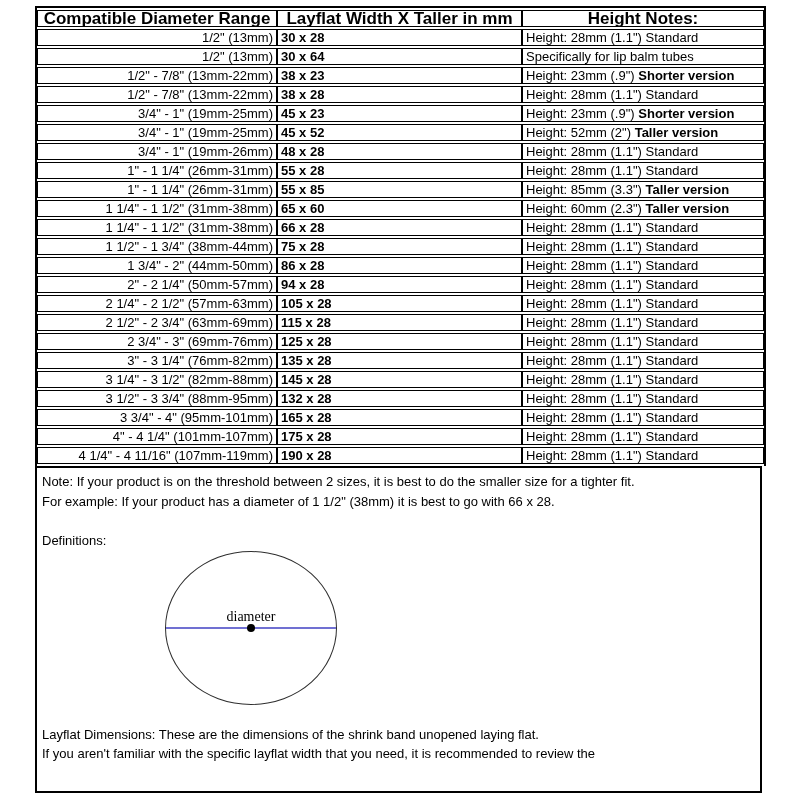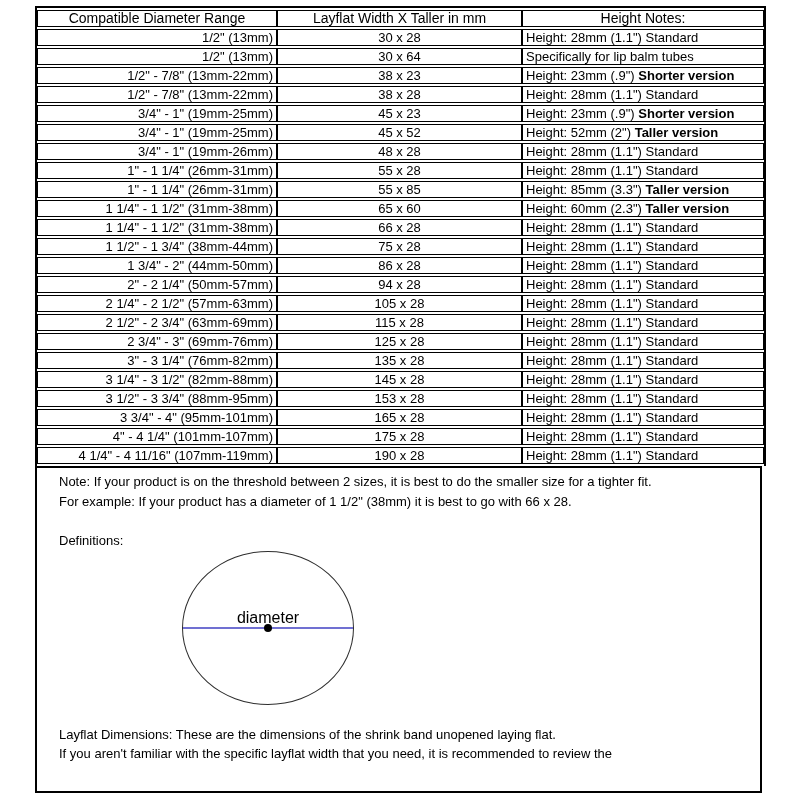--- a/index.html
+++ b/index.html
@@ -12,50 +12,50 @@
   table.sizing {
     border-collapse:separate; border-spacing:0 2px;
     border:2px solid #000; border-bottom:none;
     width:727px; table-layout:fixed; background:#fff;
   }
   th, td {
     border:1px solid #000; box-sizing:border-box;
     height:17px; line-height:15px; font-size:13px;
     padding:0 3px; white-space:nowrap; overflow:hidden;
   }
-  th { font-weight:normal; text-align:center; font-size:14px; }
+  th { font-weight:bold; text-align:center; font-size:17px; }
   td.c1 { text-align:right; }
-  td.c2 { text-align:center; }
+  td.c2 { text-align:left;font-weight:bold; }
   td.c3 { text-align:left; }
   td.c3 b { font-weight:bold; }
 
   .notes {
     box-sizing:border-box; width:727px; height:327px;
     border:2px solid #000; margin-top:0;
-    padding:4px 5px 0 22px; font-size:13px; overflow:hidden;
+    padding:4px 5px 0 5px; font-size:13px; overflow:hidden;
   }
   .nline { line-height:19.5px; min-height:19.5px; white-space:nowrap; }
   .blank { }
 
   .circle-wrap { position:relative; width:172px; height:154px; margin:1px 0 0 123px; }
   .circle {
     position:absolute; left:0; top:0; right:0; bottom:0;
     border:1.5px solid #2e2e2e; border-radius:50%; box-sizing:border-box;
   }
   .dia-line {
     position:absolute; left:1px; right:1px; top:50%; margin-top:-1px; height:2px;
     background:#7070d2;
   }
   .dia-dot {
     position:absolute; left:50%; top:50%; width:8px; height:8px;
     margin:-4px 0 0 -4px; background:#000; border-radius:50%;
   }
   .dia-label {
     position:absolute; left:0; right:0; top:50%; margin-top:-19px;
-    text-align:center; font-family:Liberation Sans, sans-serif; font-size:16px;
+    text-align:center; font-family:Liberation Serif, serif; font-size:14px;
   }
   .layflat-block { margin-top:20px; }
   .layflat-block .nline { line-height:19px; min-height:19px; }
 </style>
 </head>
 <body>
 
 <div class="sheet">
 
   <table class="sizing">
@@ -162,21 +162,21 @@
       <td class="c2">135 x 28</td>
       <td class="c3"><span>Height: 28mm (1.1") Standard</span><b></b></td>
     </tr>
         <tr>
       <td class="c1">3 1/4" - 3 1/2" (82mm-88mm)</td>
       <td class="c2">145 x 28</td>
       <td class="c3"><span>Height: 28mm (1.1") Standard</span><b></b></td>
     </tr>
         <tr>
       <td class="c1">3 1/2" - 3 3/4" (88mm-95mm)</td>
-      <td class="c2">153 x 28</td>
+      <td class="c2">132 x 28</td>
       <td class="c3"><span>Height: 28mm (1.1") Standard</span><b></b></td>
     </tr>
         <tr>
       <td class="c1">3 3/4" - 4" (95mm-101mm)</td>
       <td class="c2">165 x 28</td>
       <td class="c3"><span>Height: 28mm (1.1") Standard</span><b></b></td>
     </tr>
         <tr>
       <td class="c1">4" - 4 1/4" (101mm-107mm)</td>
       <td class="c2">175 x 28</td>

